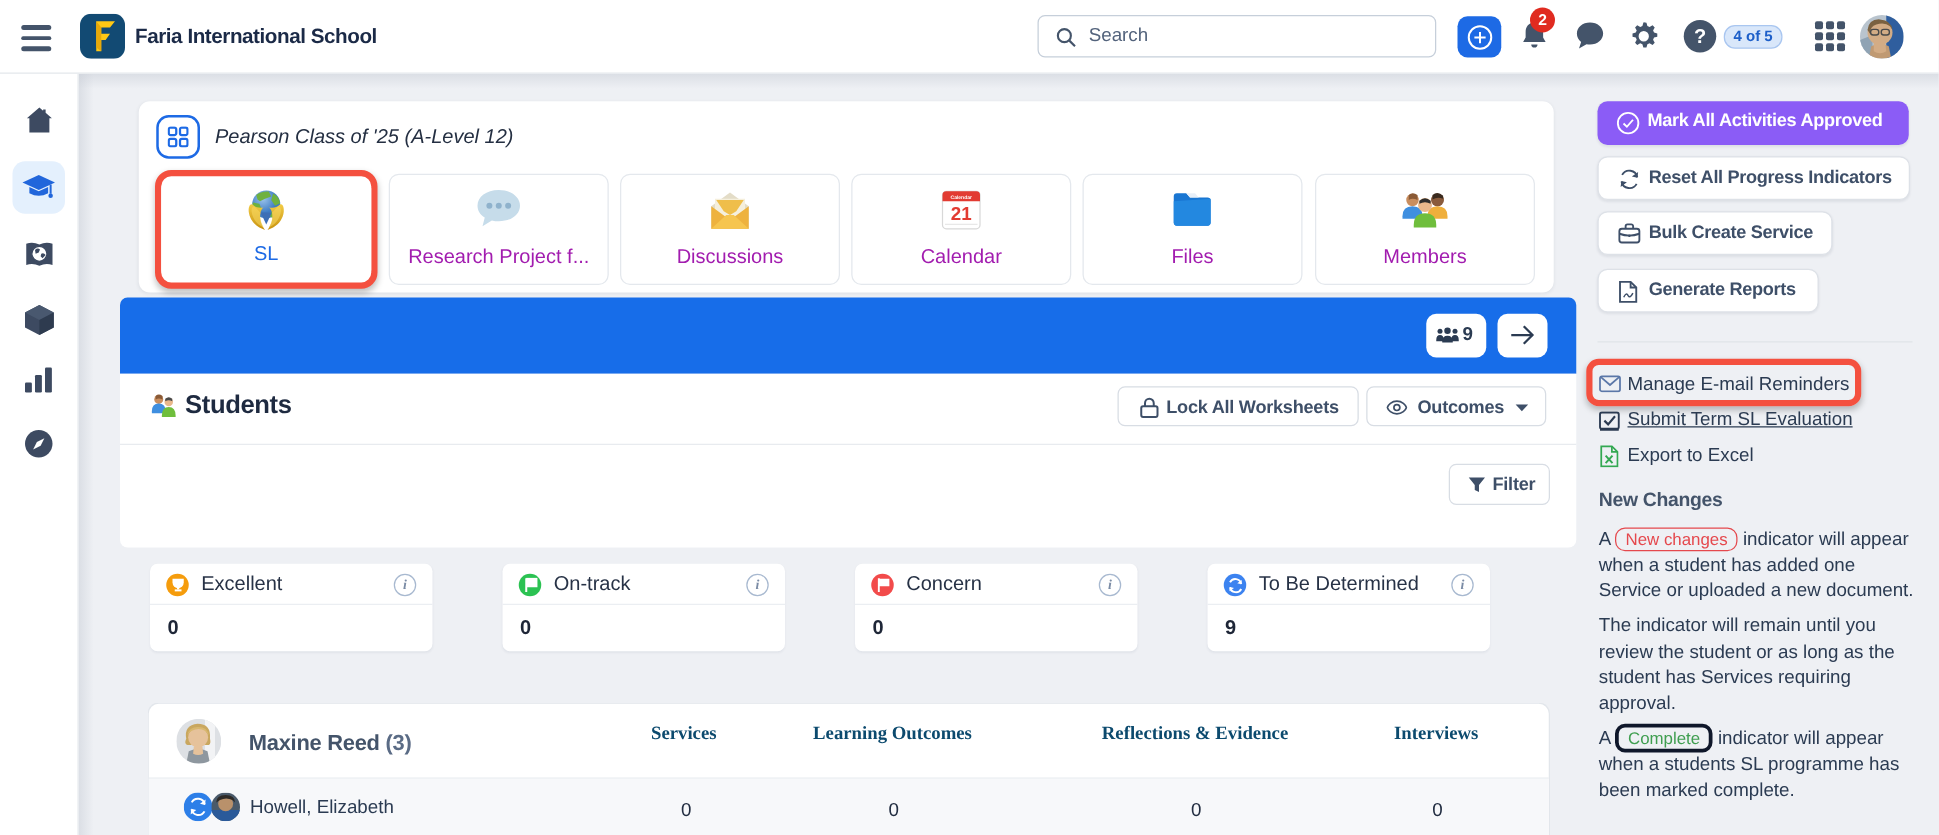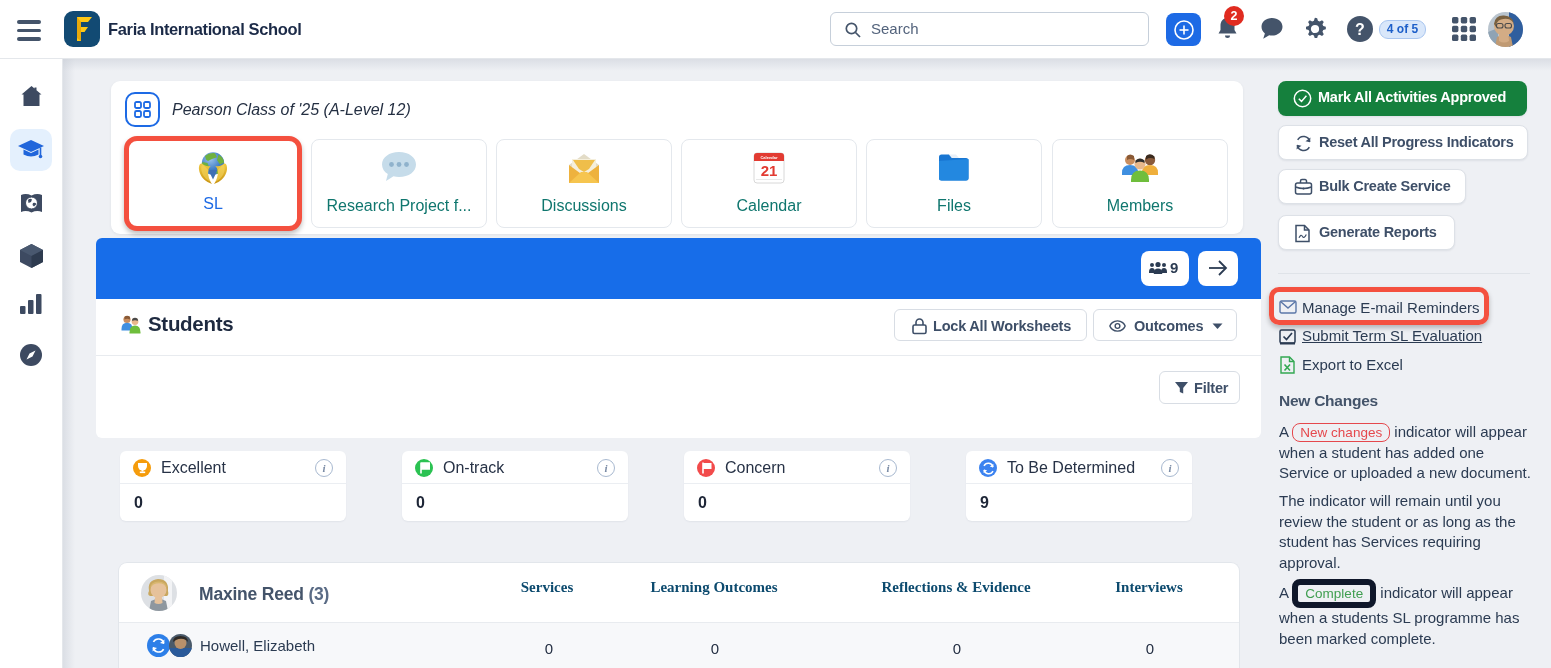--- a/index.html
+++ b/index.html
@@ -24,21 +24,21 @@
 
 #lsidebar { position:absolute; left:0; top:59px; width:63px; height:609px; background:#fff; border-right:1px solid #E4E7EB; z-index:10; }
 .navactive { position:absolute; left:10px; top:70px; width:42px; height:42px; background:#E4F0FD; border-radius:10px; }
 .sico { position:absolute; left:19px; }
 
 
 #navcard { position:absolute; left:111px; top:81px; width:1132px; height:153px; background:#fff; border-radius:9px; box-shadow:0 1px 3px rgba(25,39,60,0.07); }
 #gridbtn { position:absolute; left:125px; top:92px; width:35px; height:35px; border:2px solid #1D6AE5; border-radius:10px; background:#fff; }
 #classname { position:absolute; left:172px; top:101px; font-size:16px; color:#242F42;font-style:italic; }
 .tab { position:absolute; top:139px; width:176px; height:89px; background:#fff; border:1px solid #E4E8ED; border-radius:8px; text-align:center; }
-.tab .lbl { position:absolute; width:100%; top:57px; font-size:16px; color:#0f766e; white-space:nowrap; overflow:hidden; }
+.tab .lbl { position:absolute; width:100%; top:57px; font-size:16px; color:#a21caf; white-space:nowrap; overflow:hidden; }
 .tab .ico { position:absolute; left:50%; transform:translateX(-50%); top:11px; }
 #tab-sl { left:129px; width:168px; height:81px; top:143px; border:none; }
 #slring { position:absolute; left:124px; top:136px; width:178px; height:95px; border:5px solid #F4503F; border-radius:13px; background:#fff; box-shadow:0 3px 5px rgba(0,0,0,0.25); }
 #tab-sl .lbl { color:#1D6AE5; top:52px; }
 #tab-sl .ico { top:6px; }
 #tab-rp { left:311px; } #tab-di { left:496px; } #tab-ca { left:681px; } #tab-fi { left:866px;text-decoration:underline; } #tab-me { left:1052px; }
 
 #bluebar { position:absolute; left:96px; top:238px; width:1165px; height:61px; background:#176DE9; border-radius:6px 6px 0 0; }
 #bluebar h1 { position:absolute; left:20px; top:13px; font-size:29px; font-weight:700; color:#fff; letter-spacing:0.55px; }
 #chip9 { position:absolute; left:1045px; top:13px; width:48px; height:35px; background:#fff; border-radius:8px; }
@@ -71,33 +71,33 @@
 #mname { position:absolute; left:80px; top:21px; font-size:17.5px; font-weight:700; color:#44546A; letter-spacing:-0.2px; }
 .thead { position:absolute; top:16px; font-size:15px; font-weight:700; color:#0c4a6e; transform:translateX(-50%);font-family:Liberation Serif, serif; }
 #tablediv { position:absolute; left:0; top:59px; width:100%; height:1px; background:#E8EBEF; }
 #trow { position:absolute; left:0; top:60px; width:100%; height:46px; background:#F7F8FA; }
 #trow .nm { position:absolute; left:81px; top:14px; font-size:15px; color:#2B3B52; }
 .tnum { position:absolute; top:77px; font-size:15px; color:#232E42; transform:translateX(-50%); }
 
 
 .rbtn { position:absolute; left:1278px; height:35px; background:#fff; border:1px solid #DDE1E7; border-radius:8px; box-shadow:0 1px 2px rgba(25,39,60,0.08); font-size:14.5px; font-weight:700; color:#3E4F68; white-space:nowrap; letter-spacing:-0.25px; }
 .rbtn .t { position:absolute; left:40px; top:8px; }
-#rb1 { top:81px; width:249px; background:#15803d; border:none; color:#fff; }
+#rb1 { top:81px; width:249px; background:#8b5cf6; border:none; color:#fff; }
 #rb2 { top:125px; width:250px; }
 #rb3 { top:169px; width:188px; }
 #rb4 { top:215px; width:177px; }
 .rbtn svg { position:absolute; left:15px; top:8px; }
 #rdiv { position:absolute; left:1278px; top:273px; width:252px; height:1px; background:#DFE3E8; }
 #redbox { position:absolute; left:1269px; top:287px; width:220px; height:38px; border:5px solid #F4503F; border-radius:10px; box-shadow:0 3px 5px rgba(0,0,0,0.25); }
 .rlink { position:absolute; left:1302px; font-size:15px; color:#2B3B52; }
 .rlinkico { position:absolute; left:1279px; }
 #newch { position:absolute; left:1279px; top:392px; font-size:15.5px; font-weight:700; color:#44546A; letter-spacing:-0.25px; }
 .para { position:absolute; left:1279px; width:254px; font-size:15px; line-height:20.5px; color:#2B3B52; }
 .pillr { display:inline-block; border:1px solid #E5484D; color:#E5484D; border-radius:8px; padding:0 7px; font-size:13.5px; line-height:17px; }
-.pillg { display:inline-block; border:6px solid #0f172a; color:#3F9E50; border-radius:8px; padding:0 7px; font-size:13.5px; line-height:17px; }
+.pillg { display:inline-block; border:3px solid #0f172a; color:#3F9E50; border-radius:8px; padding:0 7px; font-size:13.5px; line-height:17px; }
 </style>
 </head>
 <body>
 
 <div id="topbar">
   <div id="burger">
       <div></div>
       <div></div>
       <div></div>
     </div>

